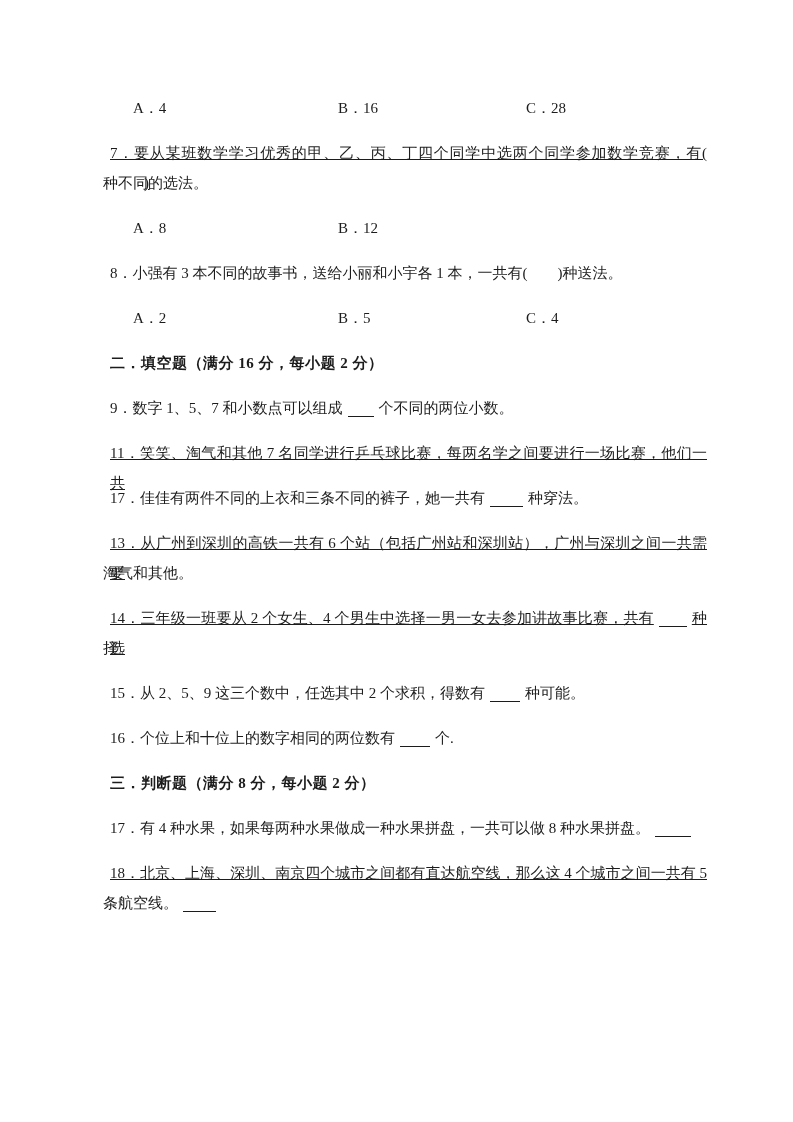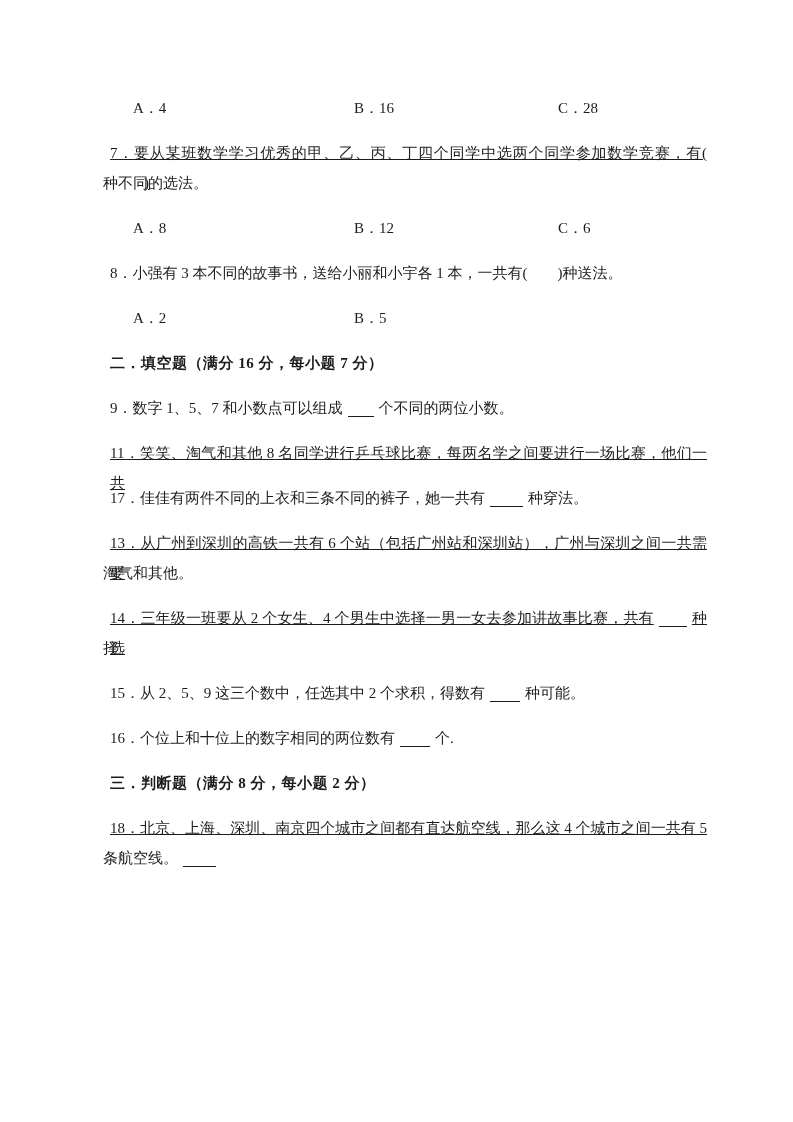--- a/index.html
+++ b/index.html
@@ -12,21 +12,21 @@
   }
   body {
     font-family: "Liberation Serif", "DejaVu Serif", serif;
     font-size: 15px;
     color: #1c1c1c;
   }
   .doc {
     padding: 93px 86px 0 103px;
     width: 604px;
   }
-  .block { margin-top: 15px; gap: 16px; }
+  .block { margin-top: 15px; }
   .first { margin-top: 0; }
   .line {
     line-height: 30px;
     height: 30px;
     white-space: nowrap;
   }
   .num { padding-left: 7px; }
   .cont10 { padding-left: 17px; }
   .justify {
     white-space: normal;
@@ -70,40 +70,40 @@
     <span class="opt-c">C．28</span>
   </div>
 
   <div class="block">
     <div class="line num justify"><span>7．要从某班数学学习优秀的甲、乙、丙、丁四个同学中选两个同学参加数学竞赛，有(</span><span class="gap pg34"></span><span>)</span></div>
     <div class="line">种不同的选法。</div>
   </div>
   <div class="line options block">
     <span class="opt-a">A．8</span>
     <span class="opt-b">B．12</span>
-    <span class="opt-c">C．6</span>
   </div>
 
   <div class="block">
     <div class="line num"><span>8．小强有 3 本不同的故事书，送给小丽和小宇各 1 本，一共有(</span><span class="gap pg30"></span><span>)种送法。</span></div>
   </div>
   <div class="line options block">
     <span class="opt-a">A．2</span>
     <span class="opt-b">B．5</span>
+    <span class="opt-c">C．4</span>
   </div>
 
-  <div class="line num sec block">二．填空题（满分 16 分，每小题 7 分）</div>
+  <div class="line num sec block">二．填空题（满分 16 分，每小题 2 分）</div>
 
   <div class="block">
     <div class="line num"><span>9．数字 1、5、7 和小数点可以组成</span><span class="blank w26"></span><span>个不同的两位小数。</span></div>
   </div>
 
 
   <div class="block">
-    <div class="line num justify">11．笑笑、淘气和其他 8 名同学进行乒乓球比赛，每两名学之间要进行一场比赛，他们一共</div>
+    <div class="line num justify">11．笑笑、淘气和其他 7 名同学进行乒乓球比赛，每两名学之间要进行一场比赛，他们一共</div>
   </div>
 
   <div class="block">
     <div class="line num"><span>17．佳佳有两件不同的上衣和三条不同的裤子，她一共有</span><span class="blank w33"></span><span>种穿法。</span></div>
   </div>
 
   <div class="block">
     <div class="line num justify">13．从广州到深圳的高铁一共有 6 个站（包括广州站和深圳站），广州与深圳之间一共需要</div>
     <div class="line">淘气和其他。</div>
   </div>
@@ -116,19 +116,22 @@
   <div class="block">
     <div class="line num"><span>15．从 2、5、9 这三个数中，任选其中 2 个求积，得数有</span><span class="blank w30"></span><span>种可能。</span></div>
   </div>
 
   <div class="block">
     <div class="line num"><span>16．个位上和十位上的数字相同的两位数有</span><span class="blank w30"></span><span>个.</span></div>
   </div>
 
   <div class="line num sec block">三．判断题（满分 8 分，每小题 2 分）</div>
 
+  <div class="block">
+    <div class="line num"><span>17．有 4 种水果，如果每两种水果做成一种水果拼盘，一共可以做 8 种水果拼盘。</span><span class="blank w36"></span></div>
+  </div>
 
   <div class="block">
     <div class="line num justify">18．北京、上海、深圳、南京四个城市之间都有直达航空线，那么这 4 个城市之间一共有 5</div>
     <div class="line"><span>条航空线。</span><span class="blank w33"></span></div>
   </div>
 
 </div>
 
 </body></html>

